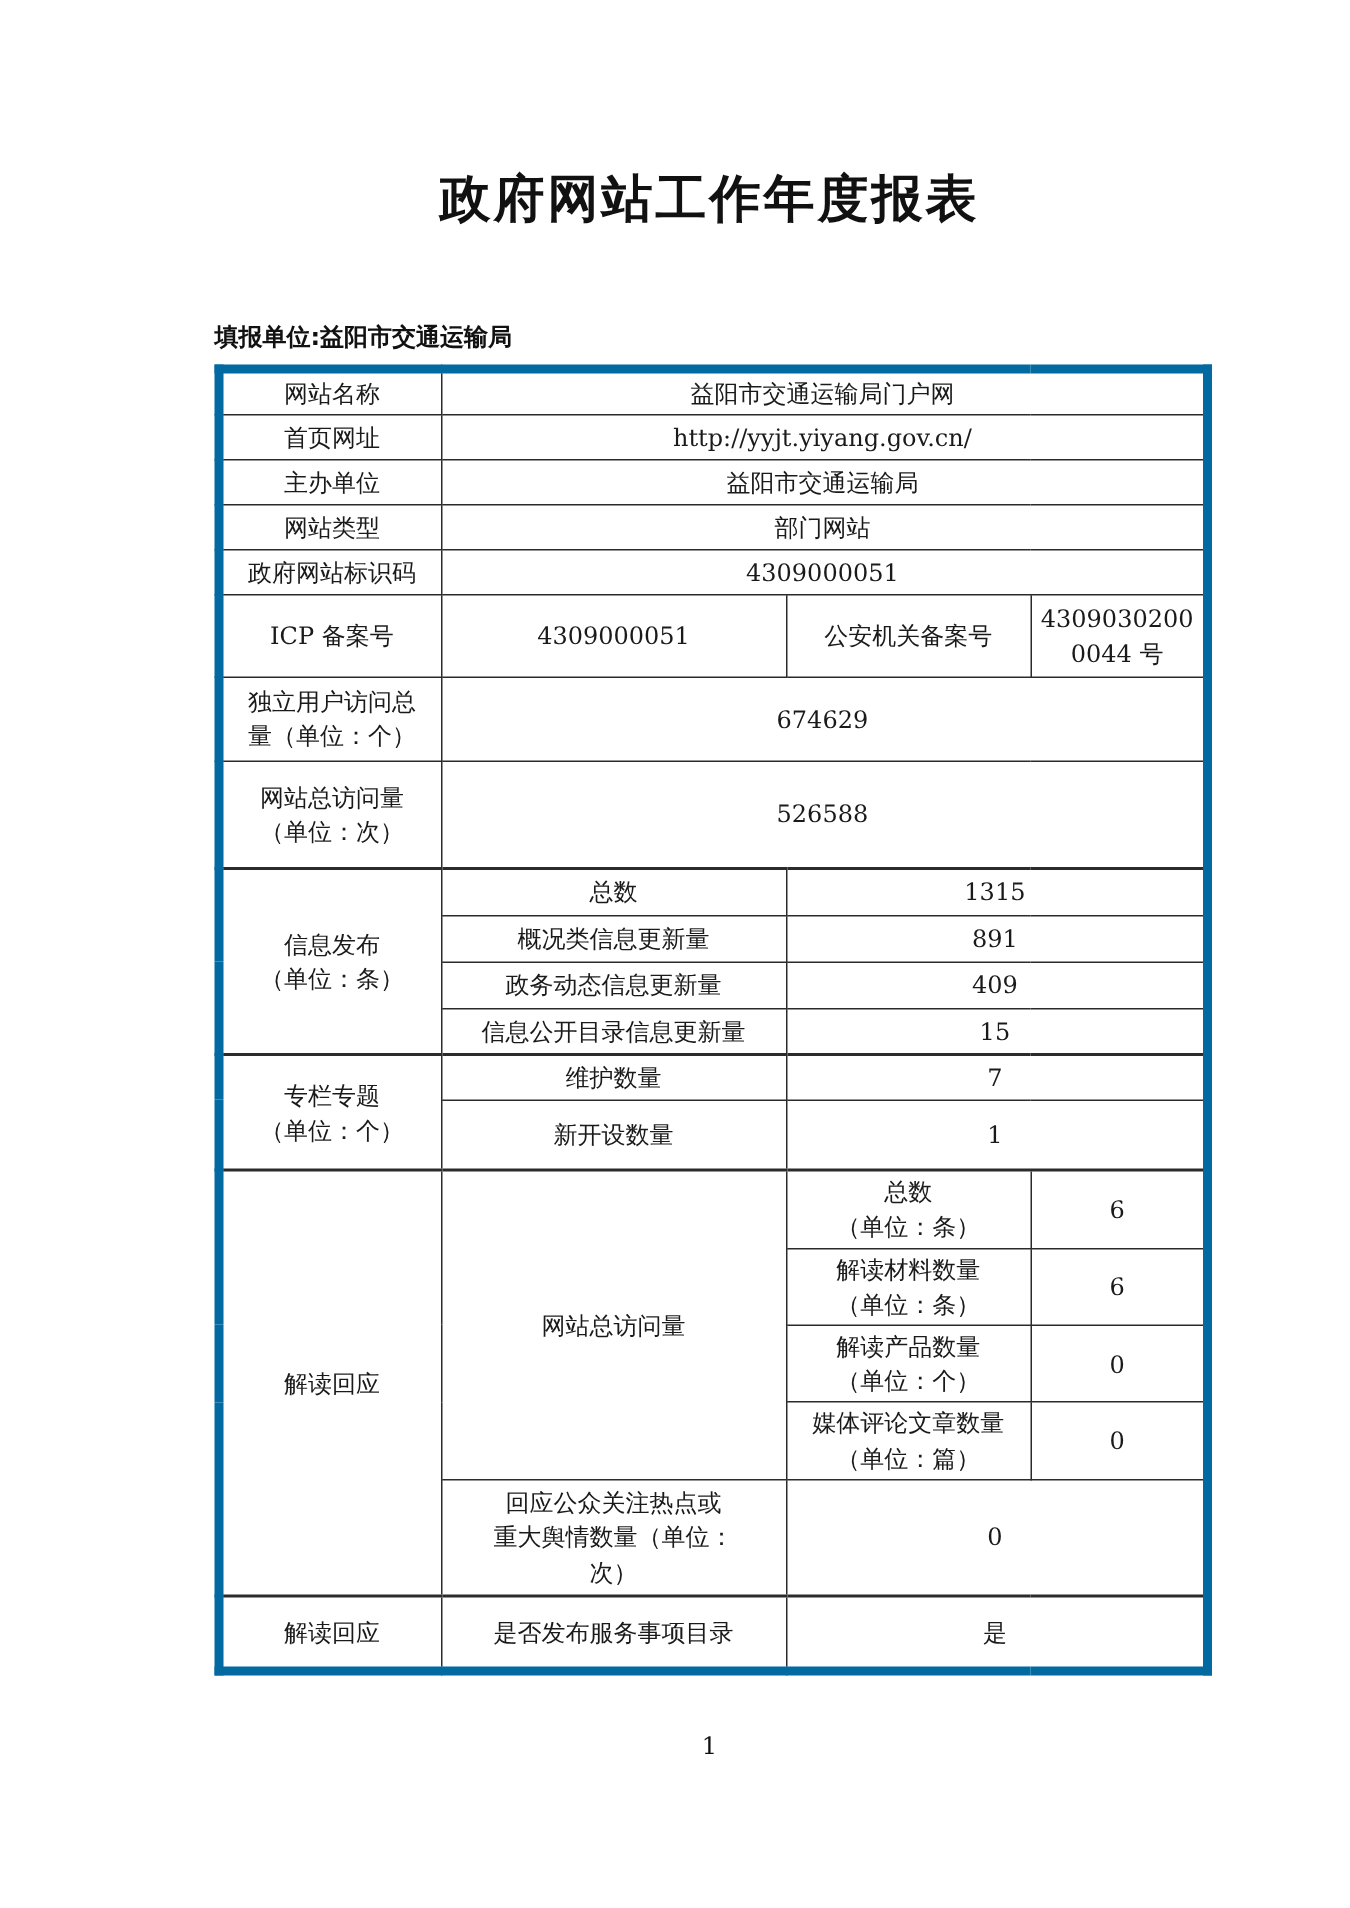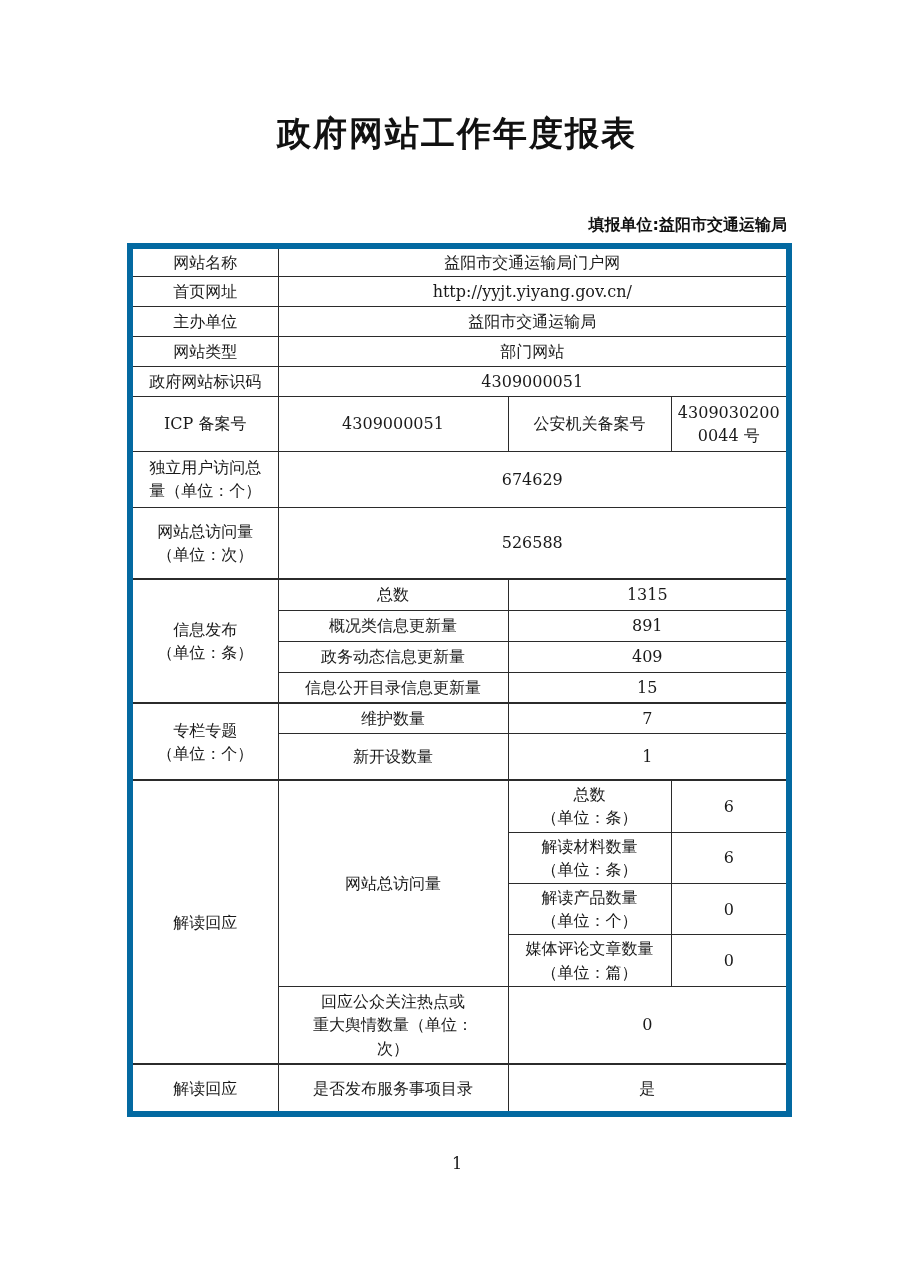--- a/index.html
+++ b/index.html
@@ -9,21 +9,21 @@
   }
   body {
     width: 900px;
     height: 1272px;
     position: relative;
     font-family: "DejaVu Serif", "Liberation Serif", serif;
     color: #1a1a1a;
   }
   .content {
     position: absolute;
-    left: 127px;
+    left: 143px;
     top: 0;
     width: 660px;
   }
   .doc-title {
     margin: 112px 0 0 0;
     text-align: center;
     font-family: "DejaVu Sans", "Liberation Sans", sans-serif;
     font-weight: 700;
     font-size: 34px;
     letter-spacing: 2px;
@@ -36,21 +36,21 @@
     font-size: 17px;
     letter-spacing: 1px;
     color: #111;
   }
   .reporting-unit {
     margin-top: 60px;
     font-family: "DejaVu Sans", "Liberation Sans", sans-serif;
     font-weight: 700;
     font-size: 16px;
     color: #111;
-    text-align: right;
+    text-align: left;
   }
   table.report {
     margin-top: 7px;
     border-collapse: collapse;
     table-layout: fixed;
     width: 659px;
     border: 6px solid #0369a1;
   }
   table.report td {
     border: 1px solid #2b2b2b;

